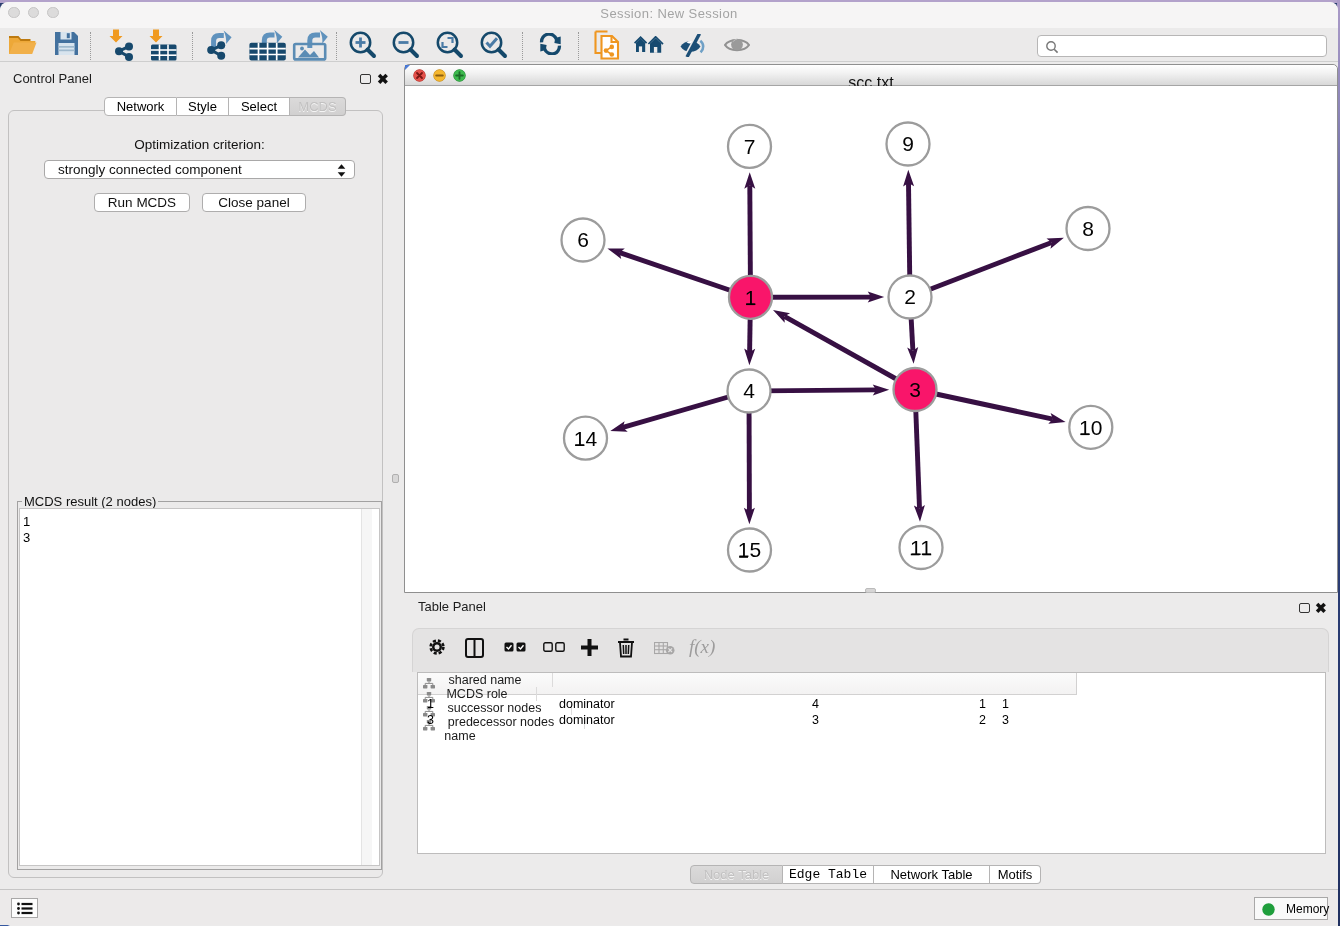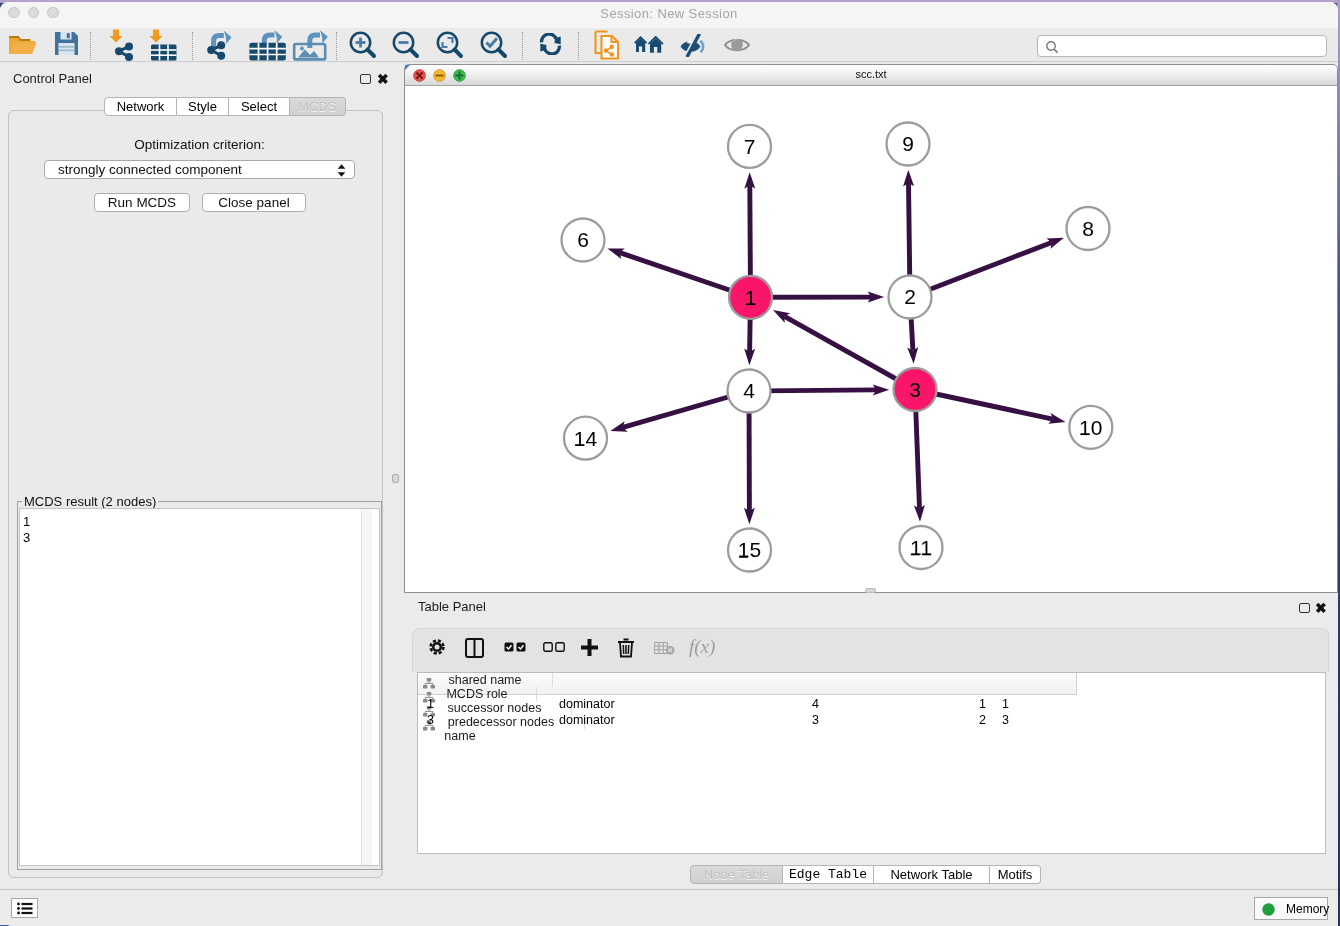--- a/index.html
+++ b/index.html
@@ -41,21 +41,21 @@
   #grouplabel { left:22px; top:494px; background:#ebeaea; font-size:13px; color:#111; padding:0 2px; }
   #mcds-list { left:19px; top:508px; width:361px; height:358px; background:#fff;
      border:1px solid #c6c5c5; font-size:13px; color:#000; line-height:15.5px; padding:5px 0 0 3px; }
   #mcds-scroll { left:361px; top:509px; width:11px; height:356px; background:#f6f6f6; border-left:1px solid #e4e4e4; }
   
   #frame { left:404px; top:64px; width:934px; height:529px; background:#fff;
      border:1px solid #8f8f8f; border-radius:5px 5px 0 0; }
   #frame-title { left:0; top:0; width:932px; height:21px;
      background:linear-gradient(#ffffff,#f2f2f2 40%,#d8d8d8); border-bottom:1px solid #a5a5a5;
      border-radius:5px 5px 0 0; }
-  #frame-title .t { width:100%; top:3px; text-align:center; font-size:11px; color:#111; }
+  #frame-title .t { width:100%; top:9px; text-align:center; font-size:16px; color:#111; }
   .mac-btn { width:13px; height:13px; border-radius:50%; top:4px; }
   #canvas { left:0; top:21px; width:932px; height:506px; background:#fff; }
   
   #tp-title { left:418px; top:599px; font-size:13px; color:#1c1c1c; }
   #tp-toolbar { left:412px; top:628px; width:917px; height:44px; background:#e4e3e3;
      border:1px solid #d5d4d4; border-bottom:none; border-radius:7px 7px 0 0;padding-left:26px; }
   #tbl { left:417px; top:672px; width:909px; height:182px; background:#fff; border:1px solid #bdbcbc; }
   #tbl-header { left:0; top:0; width:659px; height:22px; background:linear-gradient(#fbfbfb,#f3f2f2);
      border-bottom:1px solid #d2d1d1; border-right:1px solid #d2d1d1; display:flex;flex-direction:column; }
   .th { position:relative; border-right:1px solid #dcdbdb; display:flex; align-items:center;

